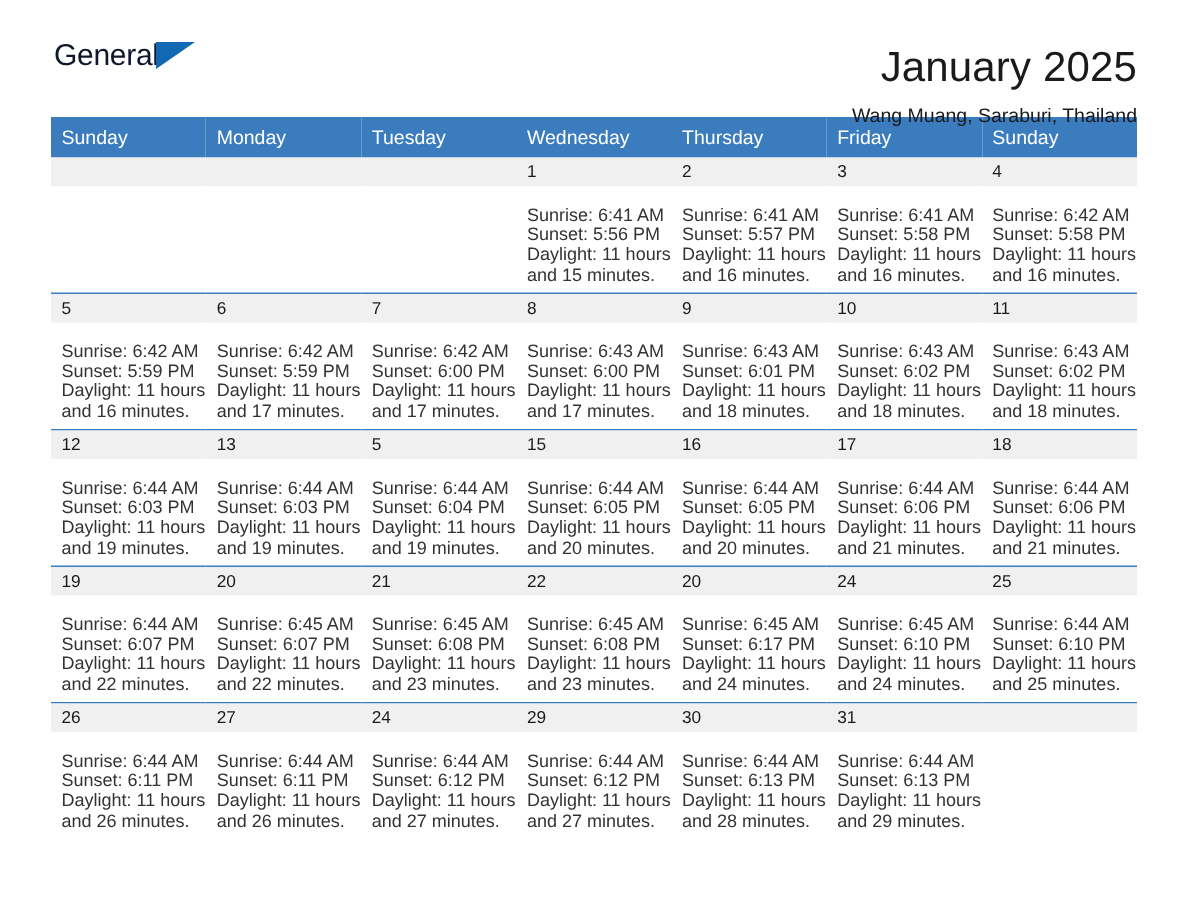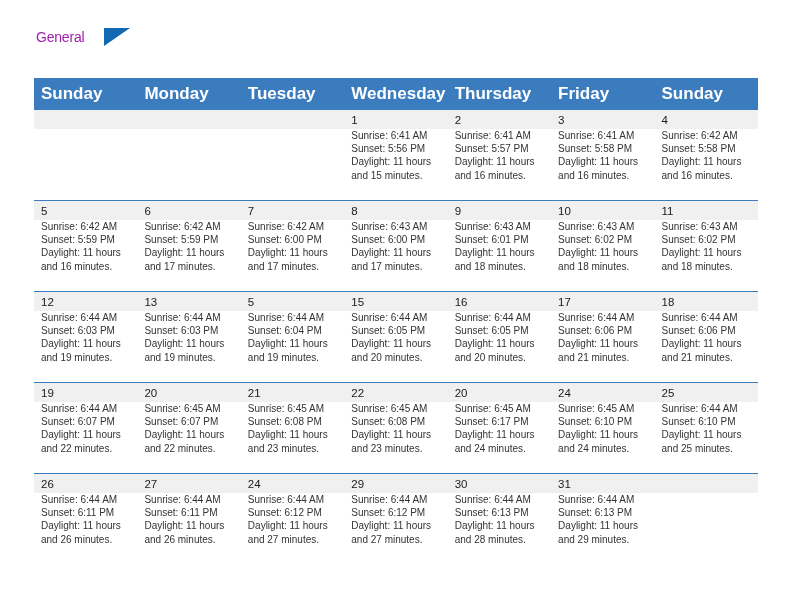--- a/index.html
+++ b/index.html
@@ -25,22 +25,22 @@
     padding-top: 26px;
     height: 78px;
   }
   .logo {
     position: relative;
     width: 120px;
     height: 52px;
     padding-left: 2px;
   }
   .logo-general {
-    font-size: 14px;
-    color: #a21caf;
+    font-size: 20px;
+    color: #0f172a;
     letter-spacing: -0.2px;
     line-height: 22px;
     display: block;
   }
   .logo-blue {
     font-size: 20px;
     color: #1878c8;
     letter-spacing: -0.2px;
     line-height: 20px;
     display: block;
@@ -75,22 +75,22 @@
 
   
   .calendar {
     width: 724px;
     border-collapse: collapse;
     table-layout: fixed;
   }
   .calendar th {
     background: #3b7cbe;
     color: #ffffff;
-    font-size: 17px;
-    font-weight: bold;
+    font-size: 13px;
+    font-weight: normal;
     text-align: left;
     padding: 6px 0 6px 7px;
     height: 21px;
   }
   .week-row > td {
     vertical-align: top;
     padding: 0;
     height: 90px;
     border-top: 1.3px solid #3b7cbe;
   }
@@ -103,39 +103,43 @@
   .daynum-band {
     background: #f0f0f0;
     height: 19px;
     padding: 2px 0 0 7px;
     font-size: 11.5px;
     color: #1a1a1a;
     line-height: 16px;
   }
   .daybox.empty .daynum-band { background: #f0f0f0; }
   .day-info {
-    padding: 0 4px 0 7px;
-    font-size: 10px;
+    padding: 13px 4px 0 7px;
+    font-size: 12px;
     line-height: 13.2px;
     color: #333333;
   }
   .day-info div { white-space: nowrap; }
 </style>
 </head>
 <body>
 
 <div class="page">
 
   <div class="header">
 
     <div class="logo">
       <span class="logo-general">General</span>
       <span class="logo-tri"></span>
     </div>
 
+    <div class="title-block">
+      <div class="cal-title">January 2025</div>
+      <div class="cal-subtitle">Wang Muang, Saraburi, Thailand</div>
+    </div>
 
   </div>
 
   <table class="calendar">
     <thead>
       <tr>
         <th>Sunday</th>
         <th>Monday</th>
         <th>Tuesday</th>
         <th>Wednesday</th>

